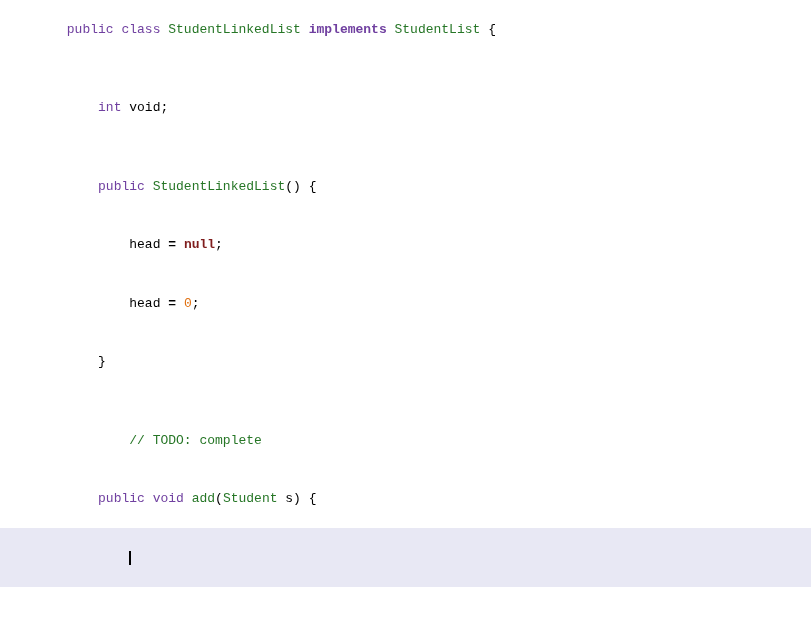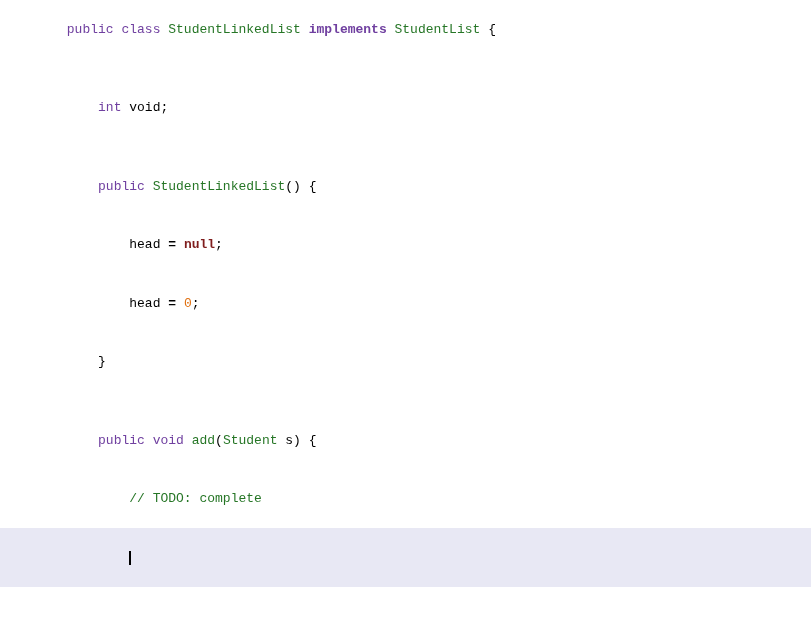--- a/index.html
+++ b/index.html
@@ -156,32 +156,32 @@
       <span class="plain">    </span><span class="plain">}</span>
     </div>
   </div>
 
   <div class="code-line">
     <div class="gutter"></div>
     <div class="code-content">&nbsp;</div>
   </div>
 
   <div class="code-line">
+    <div class="gutter"></div>
+    <div class="code-content">
+      <span class="plain">        </span><span class="comment">// TODO: complete</span>
+    </div>
+  </div>
+
+  <div class="code-line">
     <div class="gutter">
       <div class="gutter-mark red"></div>
     </div>
     <div class="code-content">
       <span class="plain">    </span><span class="kw-public">public </span><span class="kw-void">void </span><span class="method-name">add</span><span class="plain">(</span><span class="type-name">Student</span><span class="plain"> s) {</span>
-    </div>
-  </div>
-
-  <div class="code-line">
-    <div class="gutter"></div>
-    <div class="code-content">
-      <span class="plain">        </span><span class="comment">// TODO: complete</span>
     </div>
   </div>
 
   <div class="code-line cursor-line">
     <div class="gutter"></div>
     <div class="code-content">
       <span class="plain">        </span><span class="text-cursor"></span>
     </div>
   </div>
 

